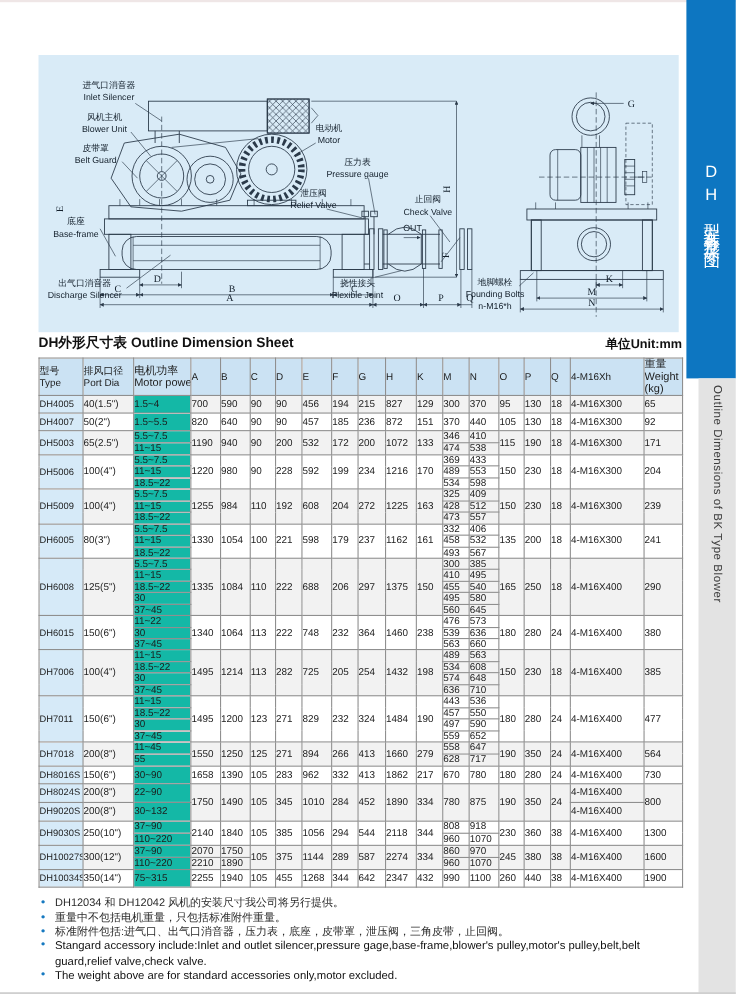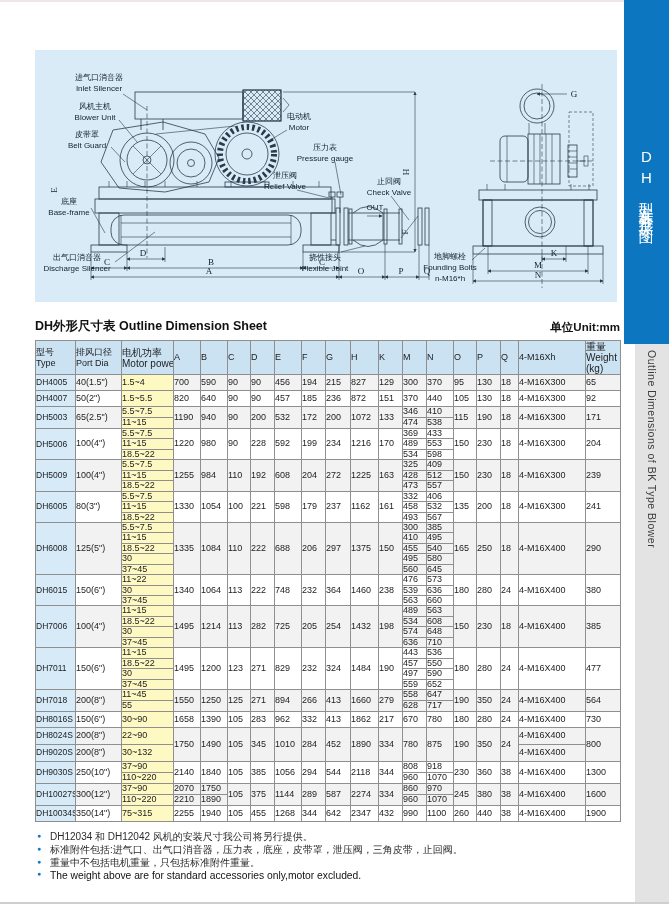--- a/index.html
+++ b/index.html
@@ -23,39 +23,39 @@
   .diagram-panel{width:582px;height:252px;background:#d9ebf7;}
   .diagram-panel svg{display:block;}
   .dlbl{font-size:8px;fill:#14202c;}
   .dlbl-en{font-size:8px;fill:#14202c;}
   .dim{font-family:"Liberation Serif",serif;font-size:9px;fill:#14202c;}
   .dln{stroke:#2b3a4a;stroke-width:.8;fill:none;}
   .dsh{stroke-dasharray:5 2.5;}
   .thin{stroke-width:.6;}
 
   .title-row{display:flex;justify-content:space-between;align-items:flex-end;
-             margin-top:16px;margin-bottom:5px;width:585px;}
+             margin-top:1px;margin-bottom:5px;width:585px;}
   .sheet-title{font-size:12.5px;font-weight:bold;color:#111;}
   .unit-label{font-size:11.5px;font-weight:bold;color:#111;}
 
   table.dims{border-collapse:collapse;table-layout:fixed;width:585px;
              font-size:9px;line-height:1.05;text-align:left;}
   table.dims th,table.dims td{border:1px solid #8f8f8f;padding:0;overflow:hidden;
              white-space:nowrap;color:#1c1c1c;}
   table.dims{border:1px solid #5a5a5a;}
   table.dims thead th{background:#cbe2f3;height:26px;font-weight:normal;font-size:9px;line-height:1.2;}
   table.dims thead th.small{font-size:10px;line-height:1.1;}
   .w-type{width:40px}.w-port{width:46px}.w-power{width:52px}
   .w-A{width:27px}.w-B{width:27px}.w-C{width:23px}.w-D{width:24px}.w-E{width:27px}
   .w-F{width:24px}.w-G{width:25px}.w-H{width:28px}.w-K{width:24px}.w-M{width:24px}
   .w-N{width:27px}.w-O{width:23px}.w-P{width:24px}.w-Q{width:18px}
   .w-bolt{width:67px}.w-weight{width:35px}
   td.shade{background:#f2f2f2;}
   td.c-type{background:#d6eaf8;font-size:8.5px;}
-  td.c-power{background:#fef9c3;}
+  td.c-power{background:#14b8a6;}
 
   .notes{margin:9px 0 0 2px;padding:0;list-style:none;width:568px;}
   .notes li{position:relative;padding-left:13px;font-size:10px;line-height:1.28;color:#2b2b2b;}
   .notes li::before{content:"●";position:absolute;left:0;top:1px;font-size:7px;color:#1679c0;}
   .notes li.en{font-size:10.3px;color:#111;}
   .notes li.en-first{margin-top:4px;}
 </style>
 </head>
 <body>
 
@@ -786,22 +786,23 @@
             <td rowspan="1" class="c-P">440</td>
             <td rowspan="1" class="c-Q">38</td>
             <td rowspan="1" class="c-bolt">4-M16X400</td>
             <td rowspan="1" class="c-weight">1900</td>
           </tr>
         </tbody>
     </table>
 
     <ul class="notes">
       <li>DH12034 和 DH12042 风机的安装尺寸我公司将另行提供。</li>
+      <li>重量中不包括电机重量，只包括标准附件重量。</li>
       <li>标准附件包括:进气口、出气口消音器，压力表，底座，皮带罩，泄压阀，三角皮带，止回阀。</li>
-      <li>重量中不包括电机重量，只包括标准附件重量。</li>
+      <li class="en">Stangard accessory include:Inlet and outlet silencer,pressure gage,base-frame,blower's pulley,motor's pulley,belt,belt guard,relief valve,check valve.</li>
       <li class="en">The weight above are for standard accessories only,motor excluded.</li>
     </ul>
 
   </div>
 
   <div class="side-blue"></div>
   <div class="side-cn">
     <span>DH型安装外形尺寸图</span>
   </div>
   <div class="side-gray"></div>

